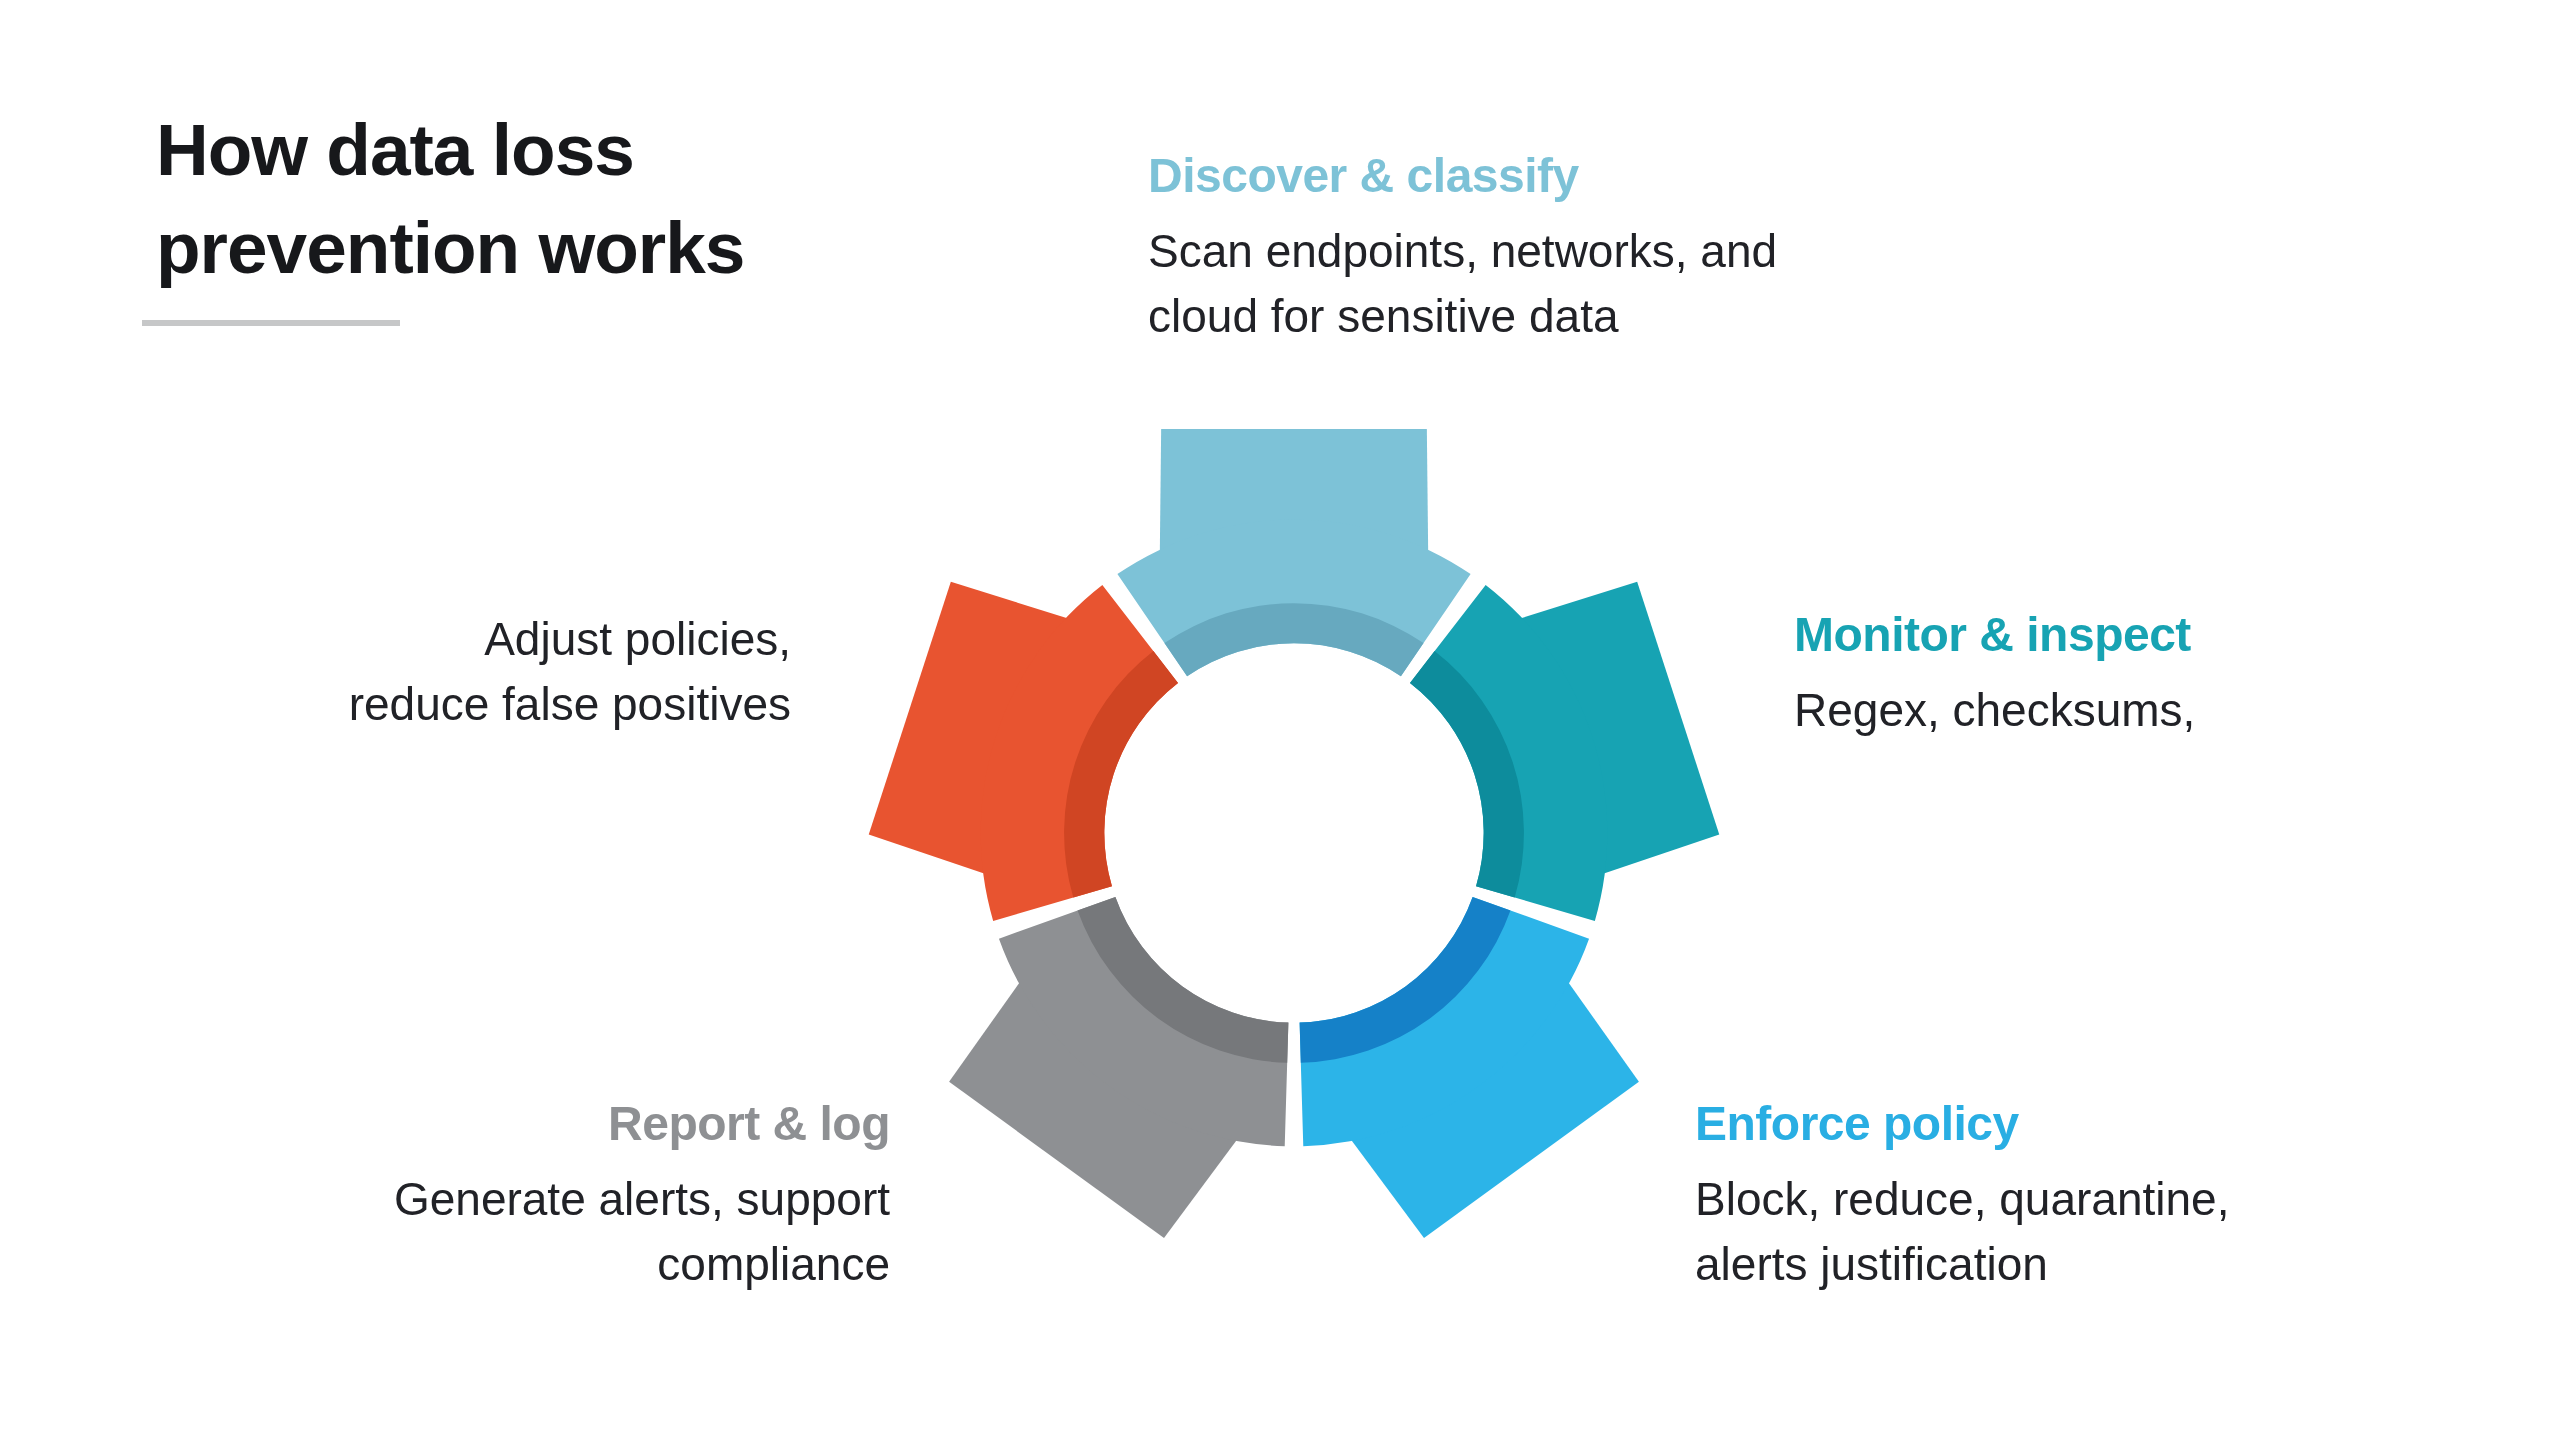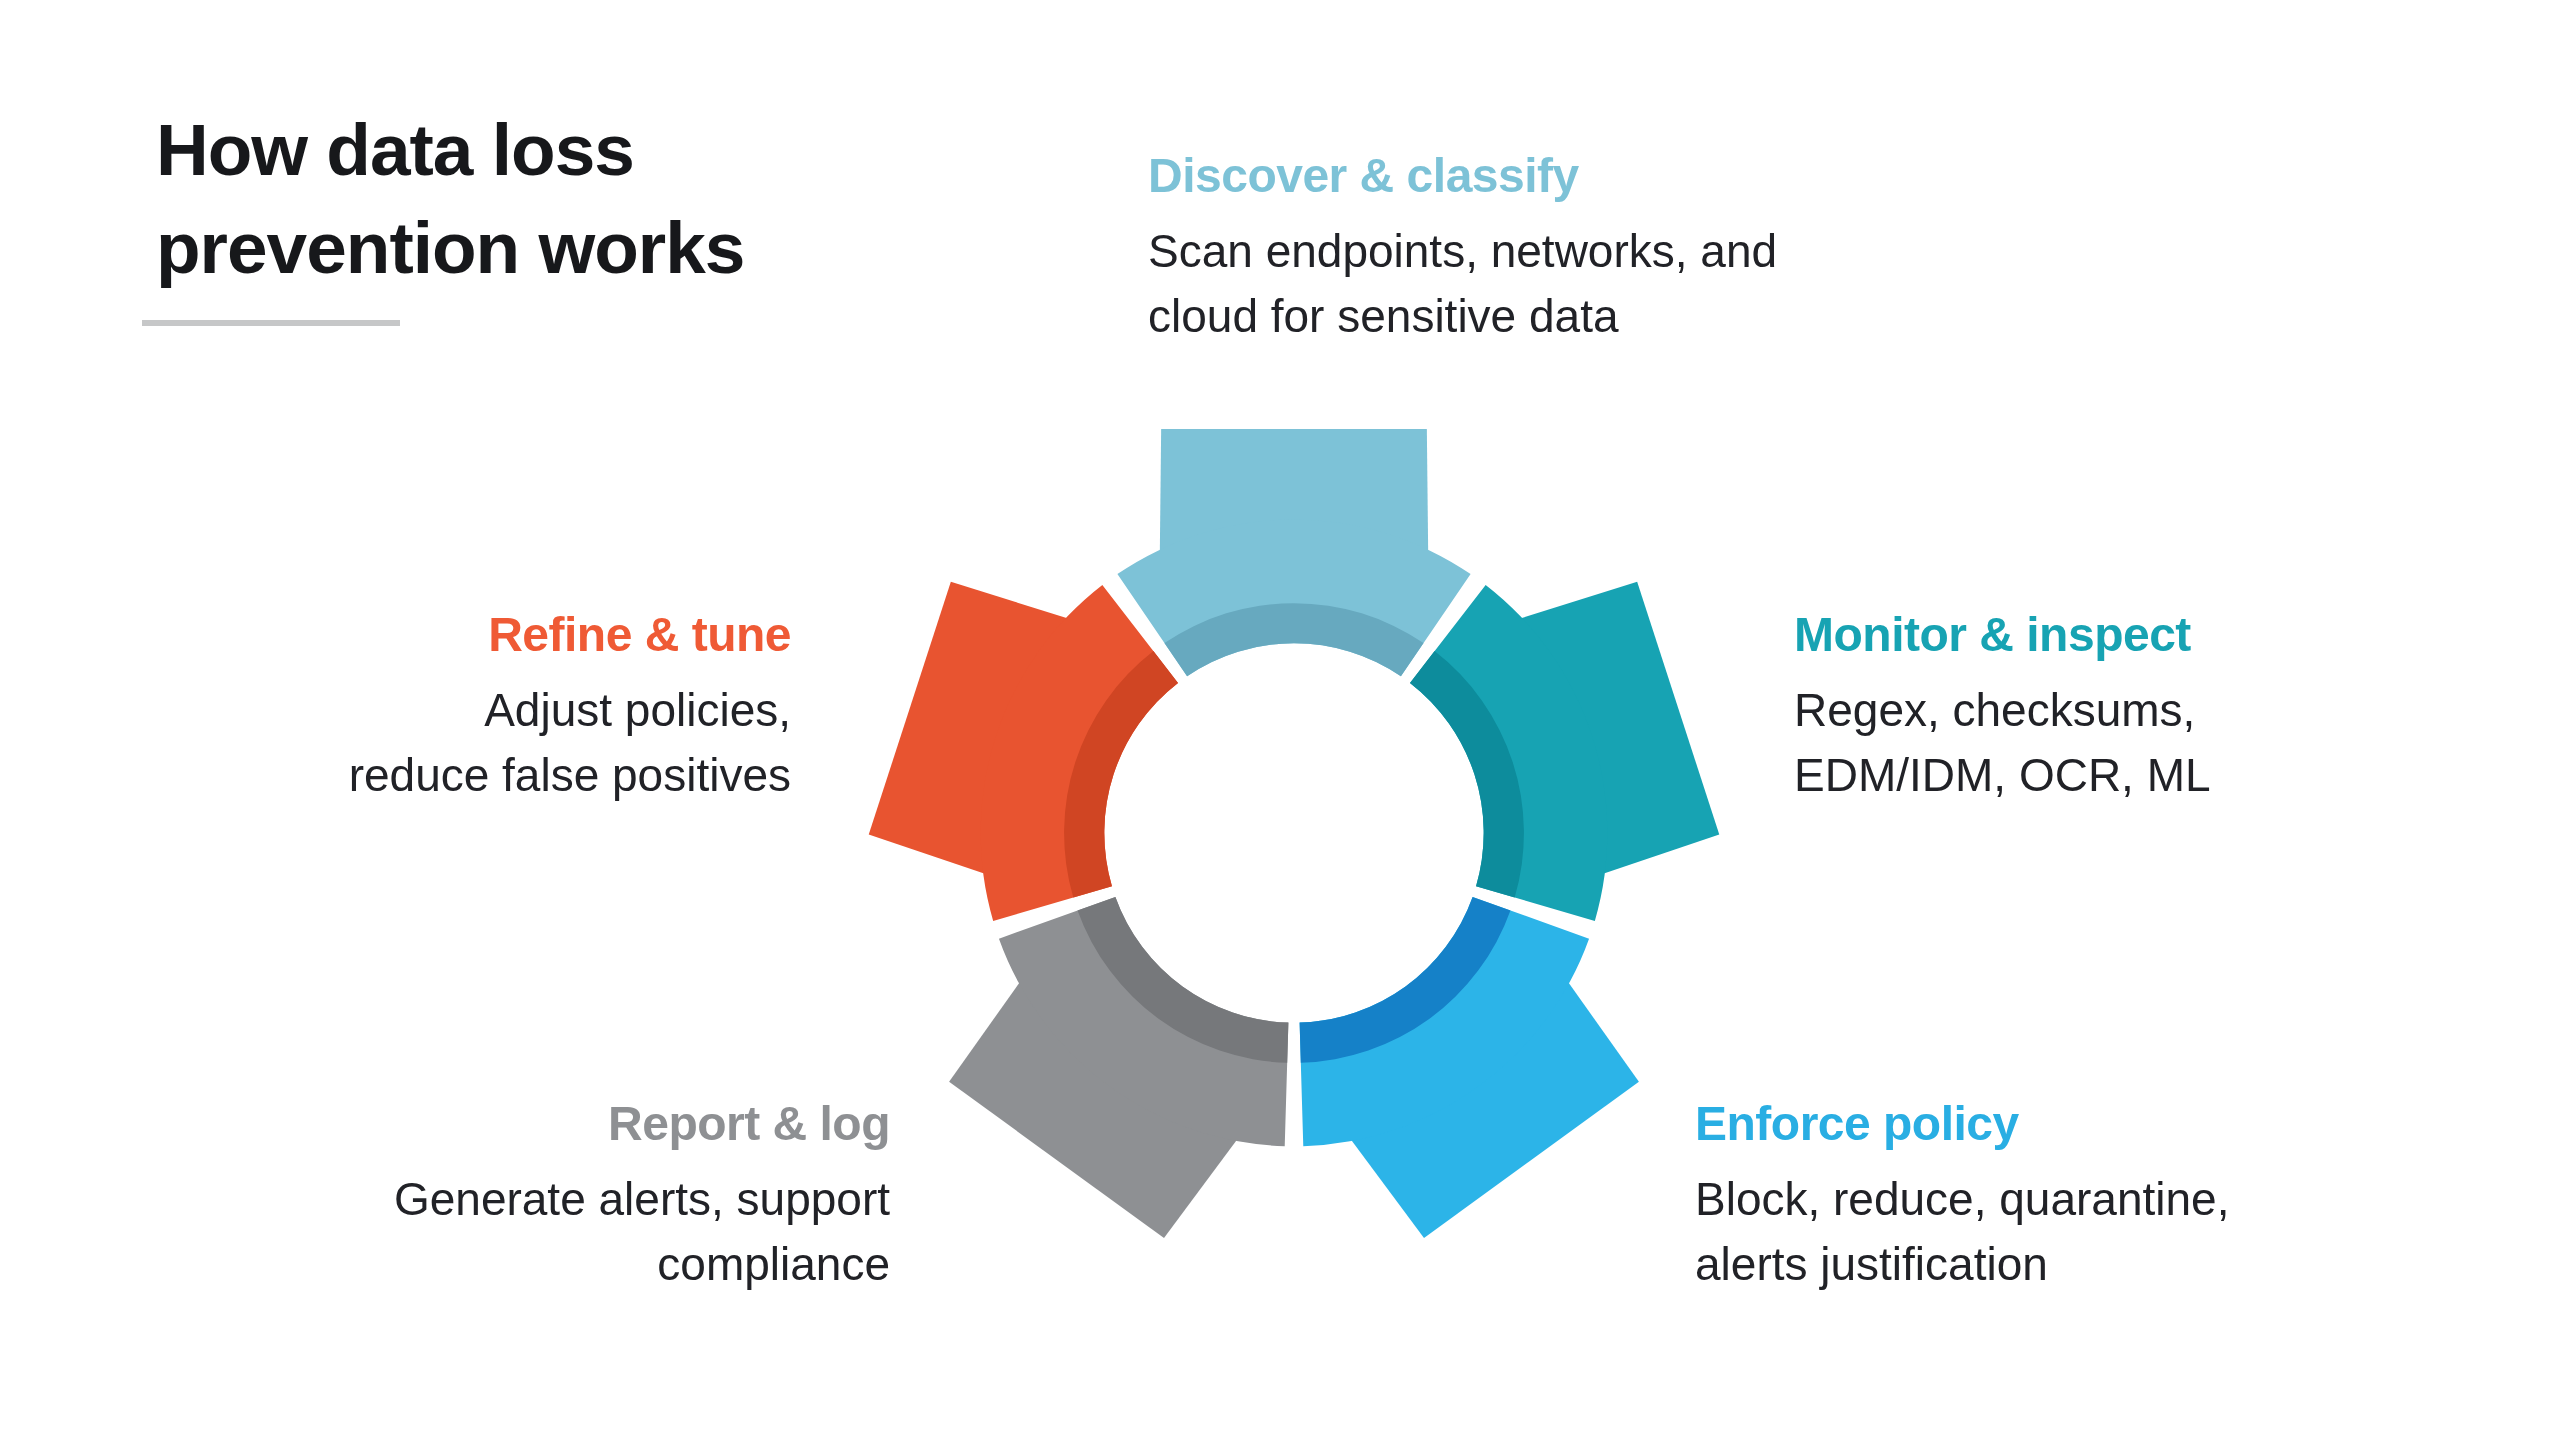--- a/index.html
+++ b/index.html
@@ -99,35 +99,33 @@
 
   <div class="label-block lb-discover">
     <div class="label-heading" style="color: rgb(125, 194, 215);">Discover &amp; classify</div>
     <div class="label-line">Scan endpoints, networks, and</div>
     <div class="label-line">cloud for sensitive data</div>
   </div>
 
   <div class="label-block lb-monitor">
     <div class="label-heading" style="color: rgb(23, 163, 179);">Monitor &amp; inspect</div>
     <div class="label-line">Regex, checksums,</div>
-    <div class="label-line">EDM/IDM, OCR, ML</div>
   </div>
 
   <div class="label-block lb-enforce">
     <div class="label-heading" style="color: rgb(41, 174, 227);">Enforce policy</div>
     <div class="label-line">Block, reduce, quarantine,</div>
     <div class="label-line">alerts justification</div>
   </div>
 
   <div class="label-block lb-report">
     <div class="label-heading" style="color: rgb(142, 144, 147);">Report &amp; log</div>
     <div class="label-line">Generate alerts, support</div>
     <div class="label-line">compliance</div>
   </div>
 
   <div class="label-block lb-refine">
-    <div class="label-heading" style="color: rgb(239, 90, 53);">Refine &amp; tune</div>
     <div class="label-line">Adjust policies,</div>
     <div class="label-line">reduce false positives</div>
   </div>
 
 </div>
 
 
 </body></html>

